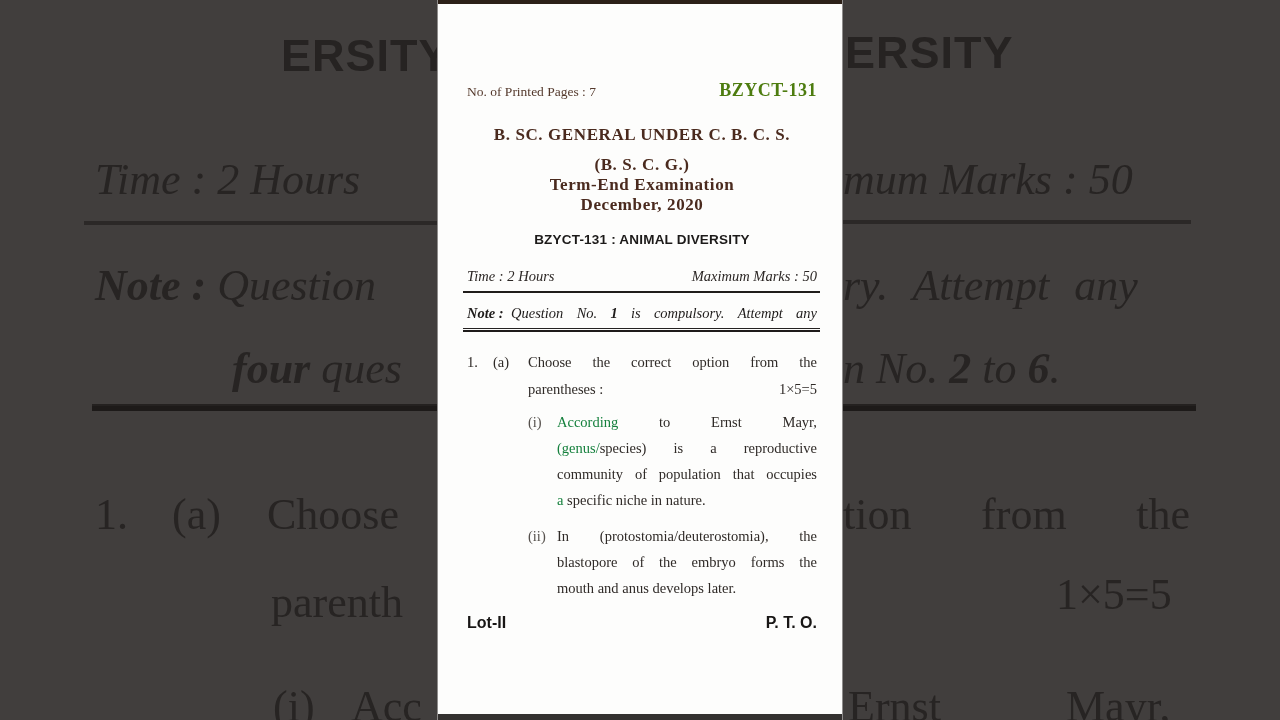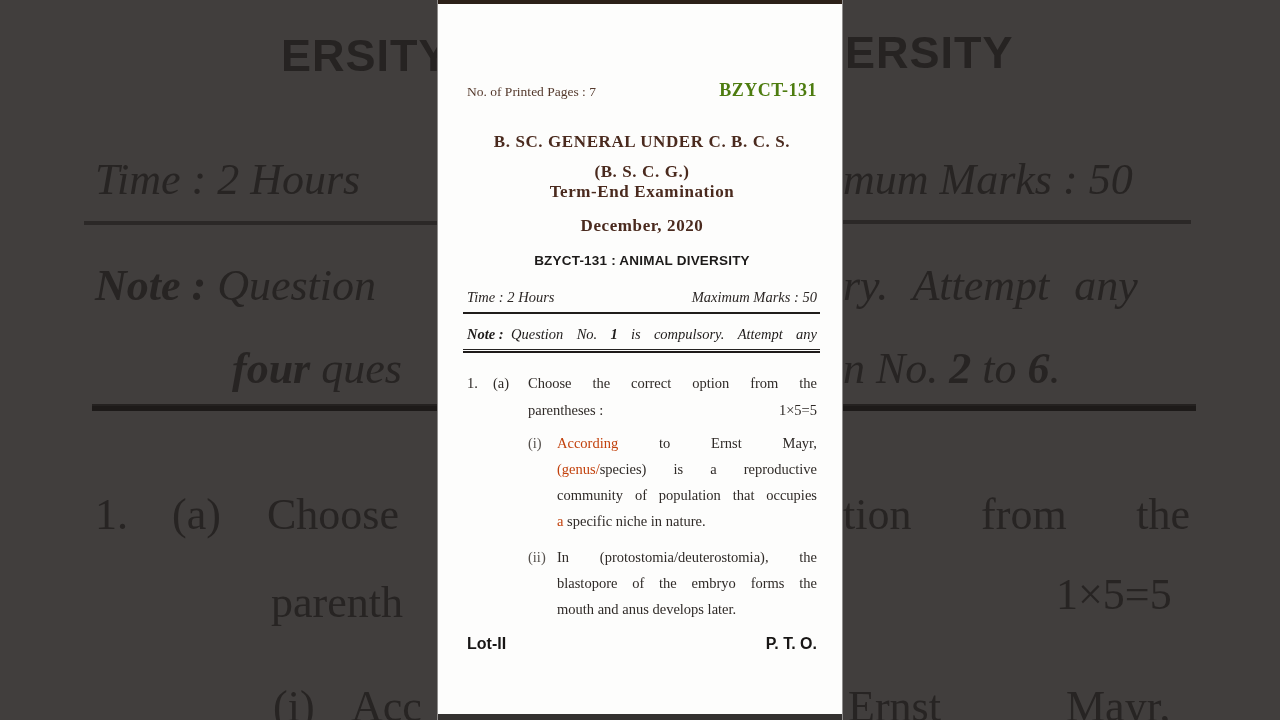--- a/index.html
+++ b/index.html
@@ -46,21 +46,21 @@
   }
   .panel .strip-top{ position:absolute; left:0; top:0; width:100%; height:4px; background:#2c2018; }
   .panel .strip-bottom{ position:absolute; left:0; bottom:0; width:100%; height:6px; background:#343130; }
   .doc{ position:absolute; left:29px; right:25px; top:0; font-size:14.5px; }
 
   .row-header{ margin-top:80px; display:flex; justify-content:space-between; align-items:baseline; }
   .pages-label{ font-size:13.5px; color:#54392c; }
   .paper-code{ font-size:18px; font-weight:bold; letter-spacing:0.5px; color:#4d7c0f; }
 
   .title{ text-align:center; font-weight:bold; color:#4a2a1e; font-size:17px; letter-spacing:0.6px; line-height:20px; }
-  .t1{ margin-top:31px; } .t2{ margin-top:10px; } .t3{ } .t4{ margin-top:14px; }
+  .t1{ margin-top:24px; } .t2{ margin-top:10px; } .t3{ } .t4{ margin-top:0; }
 
   .subject{ margin-top:16px; text-align:center; font-family:"Liberation Sans", sans-serif;
             font-weight:bold; font-size:13.5px; color:#1c1a19; letter-spacing:0.2px; line-height:17px; }
 
   .time-row{ margin-top:20px; display:flex; justify-content:space-between;
              font-style:italic; font-size:14.5px; color:#2b2624; line-height:17px; }
 
   .rule1{ margin:6px -3px 0 -4px; border-bottom:2.5px solid #201d1b; }
 
   .note{ margin-top:8px; display:flex; font-style:italic; font-size:14.5px; color:#1f1c1b; line-height:25.5px; }
@@ -76,21 +76,21 @@
   .q-num{ width:26px; flex:none; }
   .q-sub{ width:35px; flex:none; }
   .q-body{ flex:1; }
 
   .items{ margin-left:61px; }
   .item{ display:flex; line-height:26px; }
   .item-1{ margin-top:7px; }
   .item-2{ margin-top:10px; }
   .item-label{ width:29px; flex:none; color:#55504c; }
   .item-body{ flex:1; }
-  .faded{ color:#c2410c; }
+  .faded{ color:#15803d; }
 
   .footer{ margin-top:13px; display:flex; justify-content:space-between;
            font-family:"Liberation Sans", sans-serif; font-weight:bold; font-size:16px; color:#181615; }
 </style>
 </head>
 <body>
 
 <div class="stage">
 
   <div>

